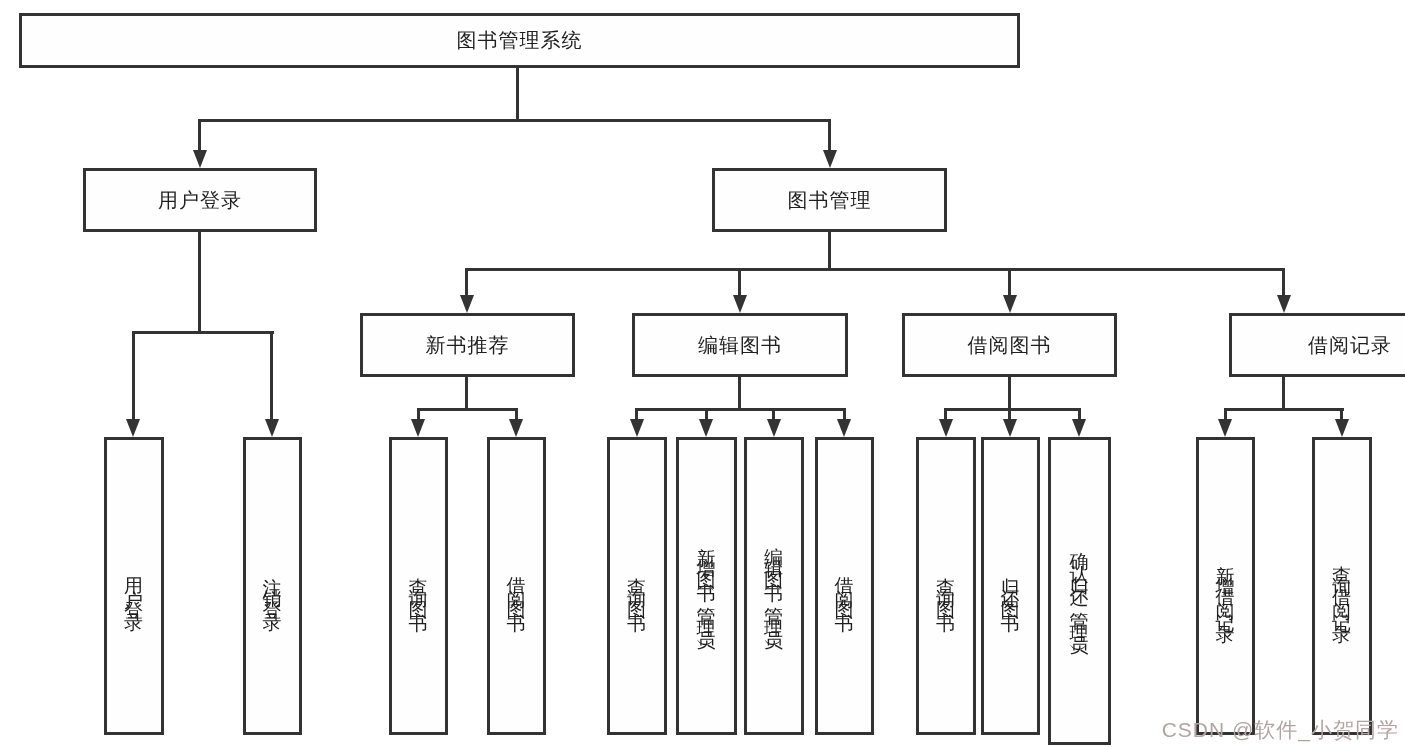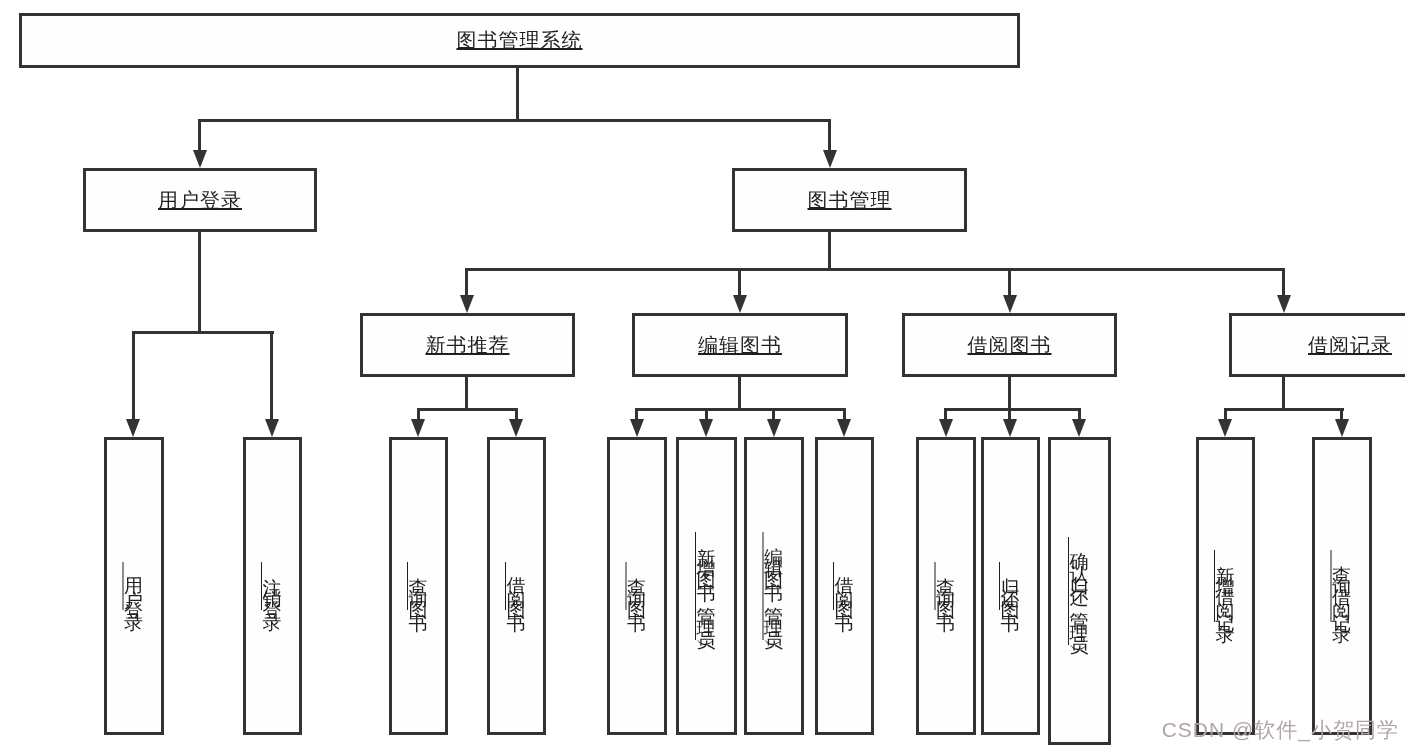--- a/index.html
+++ b/index.html
@@ -3,21 +3,21 @@
 <meta charset="utf-8">
 <style>
   html,body{margin:0;padding:0;}
   body{
     width:1405px;height:747px;position:relative;background:#ffffff;
     font-family:"Liberation Sans","DejaVu Sans",sans-serif;overflow:hidden;
   }
   .node{
     position:absolute;box-sizing:border-box;background:#fefefe;
     border:3px solid #333333;display:flex;align-items:center;justify-content:center;
-    color:#1f1f1f;font-size:20px;letter-spacing:1px;white-space:nowrap;text-decoration:underline;
+    color:#1f1f1f;font-size:20px;letter-spacing:1px;white-space:nowrap;
   }
   .leaf{font-size:19px;}
   .vtxt{
     writing-mode:vertical-rl;text-orientation:mixed;
     letter-spacing:12px;line-height:1;
   }
   .hl{position:absolute;height:3px;background:#333333;}
   .vl{position:absolute;width:3px;background:#333333;}
   .arr{
     position:absolute;width:0;height:0;
@@ -29,21 +29,21 @@
     color:#b3a4a4;letter-spacing:1px;white-space:nowrap;
   }
 </style>
 </head>
 <body>
 
 <div class="node" style="left:19px;top:13px;width:1001px;height:55px;">图书管理系统</div>
 
 <div class="node" style="left:83px;top:168px;width:234px;height:64px;">用户登录</div>
 
-<div class="node" style="left:712px;top:168px;width:235px;height:64px;margin-left:20px;">图书管理</div>
+<div class="node" style="left:712px;top:168px;width:235px;height:64px;">图书管理</div>
 
 <div class="node" style="left:360px;top:313px;width:215px;height:64px;text-align:right;">新书推荐</div>
 
 <div class="node" style="left:632px;top:313px;width:216px;height:64px;">编辑图书</div>
 
 <div class="node" style="left:902px;top:313px;width:215px;height:64px;">借阅图书</div>
 
 <div class="node" style="left:1229px;top:313px;width:242px;height:64px;">借阅记录</div>
 
 <div class="node leaf" style="left:104px;top:437px;width:60px;height:298px;">

